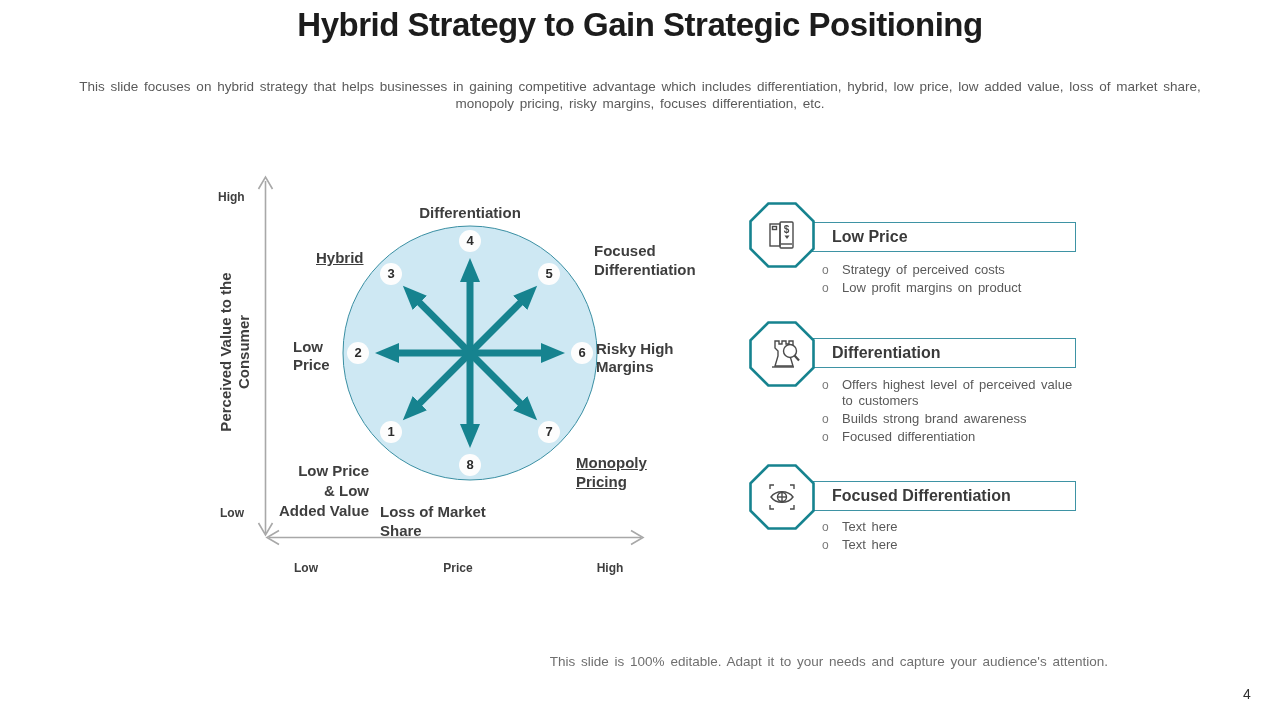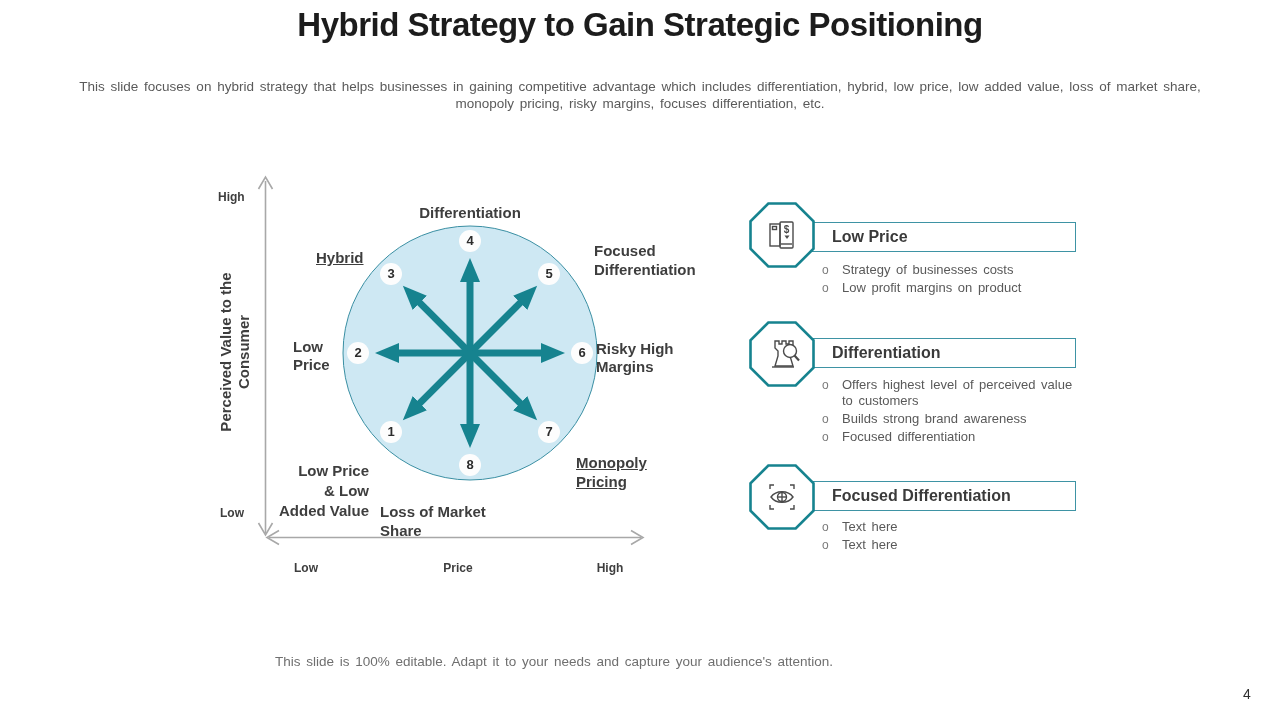--- a/index.html
+++ b/index.html
@@ -19,21 +19,21 @@
          text-align:center;line-height:22px;font-size:13px;font-weight:bold;color:#2c2c2c;}
   .card-title-box{position:absolute;left:812px;width:264px;height:30px;background:#fff;
                   border:1.2px solid var(--box-border);box-sizing:border-box;
                   font-size:16px;font-weight:bold;color:#3a3a3a;line-height:28px;
                   padding-left:19px;}
   .octagon{position:absolute;left:749px;width:66px;height:66px;}
   .bullets{position:absolute;left:822px;width:252px;}
   .brow{display:flex;align-items:flex-start;margin-bottom:2px;}
   .bmark{flex:0 0 12px;font-size:12px;color:#7a7a7a;line-height:16px;margin-right:8px;}
   .btext{font-size:13px;color:#595959;line-height:16px;word-spacing:2px;width:232px;}
-  .footer{top:654px;left:0;width:1108px;text-align:center;font-size:13.5px;color:#6f6f6f;
+  .footer{top:654px;left:0;width:1108px;text-align:right;font-size:13.5px;color:#6f6f6f;
           word-spacing:2px;}
   .pagenum{left:1232px;top:686px;width:30px;text-align:center;font-size:14px;color:#2f2f2f;}
   svg{display:block;}
 </style>
 </head>
 <body>
 
 <div class="slide">
 
   <div class="abs title">Hybrid Strategy to Gain Strategic Positioning</div>
@@ -110,21 +110,21 @@
       <rect x="8.5" y="9.5" width="4" height="3"></rect>
       <rect x="16" y="5" width="13" height="26" rx="1"></rect>
       <line x1="17" y1="27" x2="28" y2="27"></line>
       <path d="M20.5,18.5 h5 l-2.5,3.5 z" style="fill:var(--icon-stroke)" stroke="none"></path>
       <text x="22.5" y="15.5" text-anchor="middle" font-size="10" font-weight="bold" style="fill:var(--icon-stroke)" stroke="none" font-family="Liberation Sans, sans-serif">$</text>
     </g>
   </svg>
   <div class="bullets" style="top:262px;">
     <div class="brow">
       <span class="bmark">o</span>
-      <span class="btext">Strategy of businesses costs</span>
+      <span class="btext">Strategy of perceived costs</span>
     </div>
     <div class="brow">
       <span class="bmark">o</span>
       <span class="btext">Low profit margins on product</span>
     </div>
   </div>
 
   <div class="card-title-box" style="top:338px;">Differentiation</div>
   <svg class="octagon" style="top:321px;" width="66" height="66" viewBox="0 0 66 66">
     <polygon points="19.3,1.5 46.7,1.5 64.5,19.3 64.5,46.7 46.7,64.5 19.3,64.5 1.5,46.7 1.5,19.3" fill="#fff" style="stroke:var(--teal)" stroke-width="2.6"></polygon>

